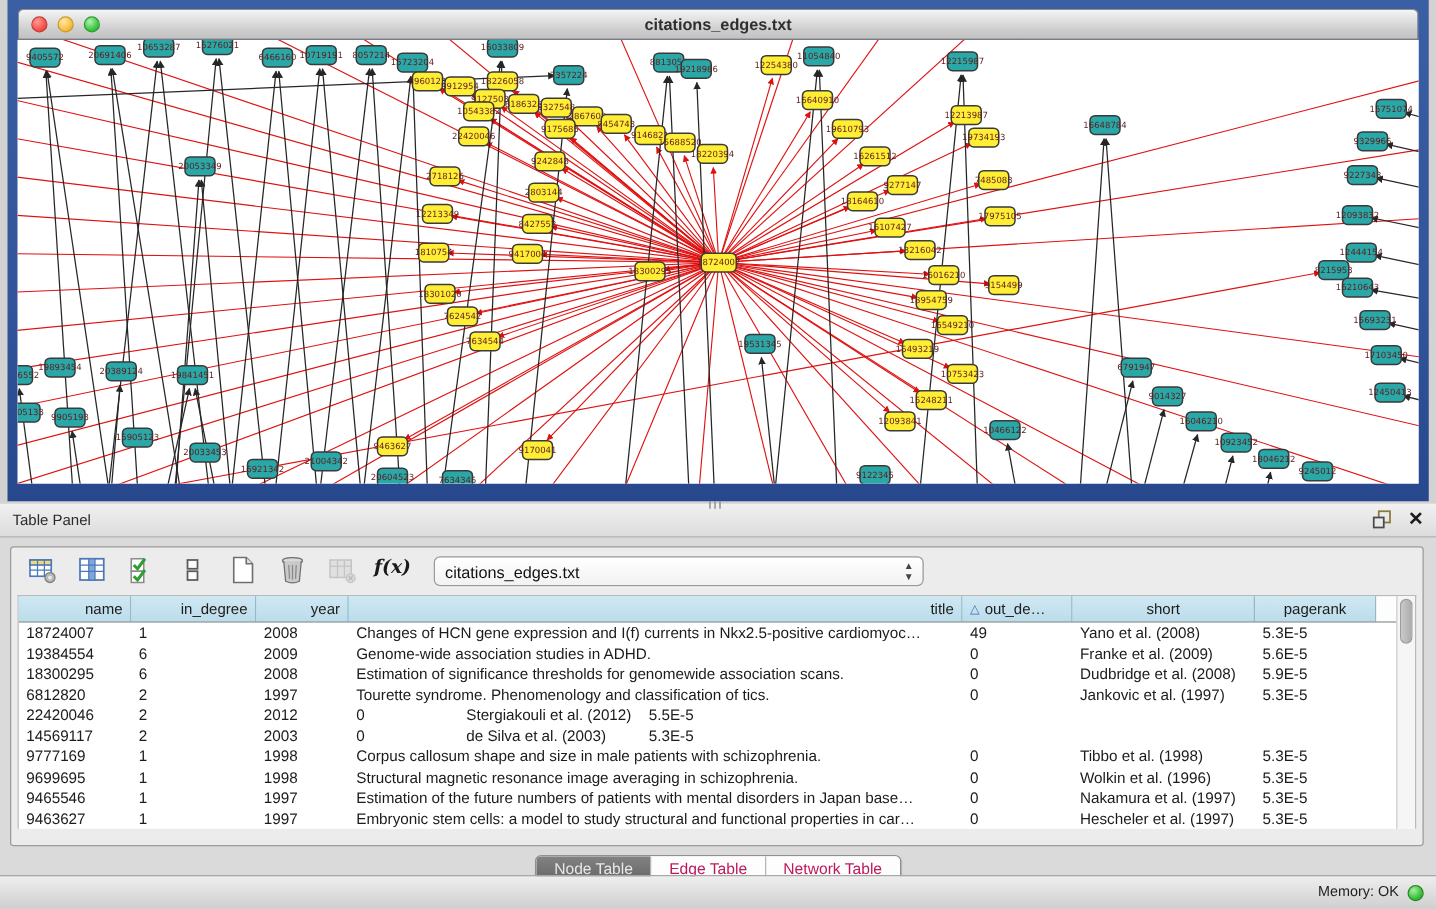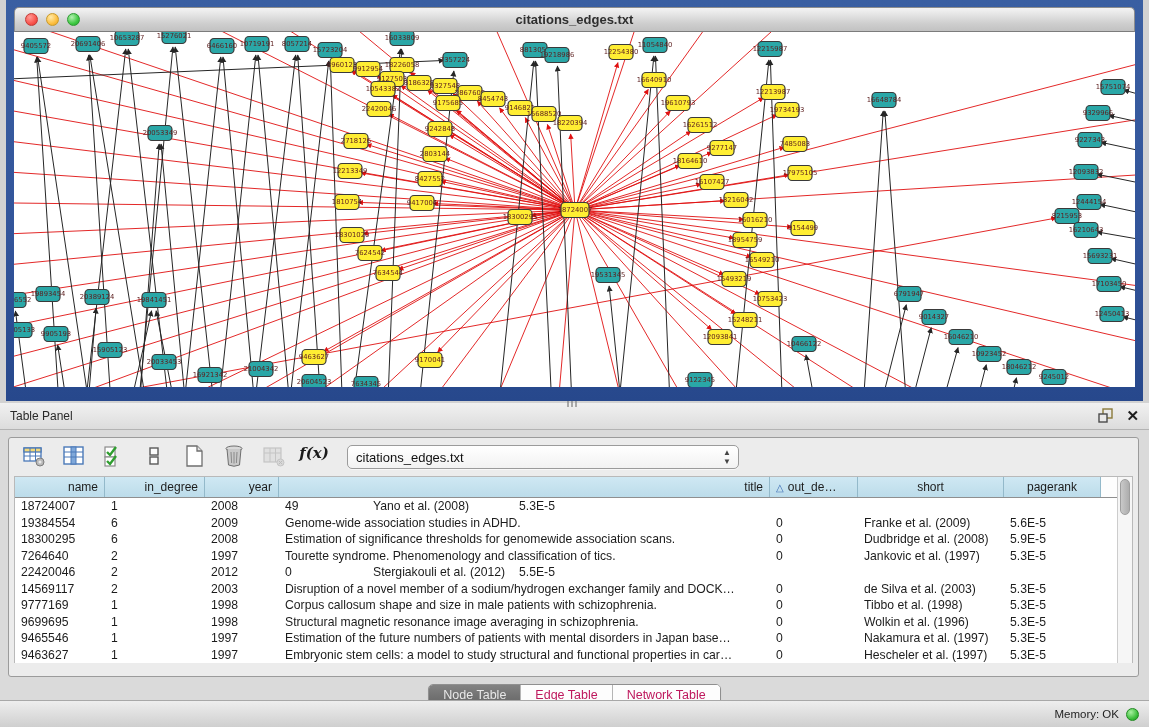--- a/index.html
+++ b/index.html
@@ -766,20 +766,21 @@
           <div class="th c" style="width: 97px;">
             <span>pagerank</span>
           </div>
           <div class="th filler"></div>
         </div>
       <div class="tbody" id="tbody">
           <div class="trow">
             <div class="td" style="width: 90px;">18724007</div>
             <div class="td" style="width: 100px;">1</div>
             <div class="td" style="width: 74px;">2008</div>
+            <div class="td" style="width: 491px;">Changes of HCN gene expression and I(f) currents in Nkx2.5-positive cardiomyoc…</div>
             <div class="td" style="width: 88px;">49</div>
             <div class="td" style="width: 146px;">Yano et al. (2008)</div>
             <div class="td" style="width: 97px;">5.3E-5</div>
           </div>
           <div class="trow">
             <div class="td" style="width: 90px;">19384554</div>
             <div class="td" style="width: 100px;">6</div>
             <div class="td" style="width: 74px;">2009</div>
             <div class="td" style="width: 491px;">Genome-wide association studies in ADHD.</div>
             <div class="td" style="width: 88px;">0</div>
@@ -789,41 +790,40 @@
           <div class="trow">
             <div class="td" style="width: 90px;">18300295</div>
             <div class="td" style="width: 100px;">6</div>
             <div class="td" style="width: 74px;">2008</div>
             <div class="td" style="width: 491px;">Estimation of significance thresholds for genomewide association scans.</div>
             <div class="td" style="width: 88px;">0</div>
             <div class="td" style="width: 146px;">Dudbridge et al. (2008)</div>
             <div class="td" style="width: 97px;">5.9E-5</div>
           </div>
           <div class="trow">
-            <div class="td" style="width: 90px;">7264640</div>
+            <div class="td" style="width: 90px;">6812820</div>
             <div class="td" style="width: 100px;">2</div>
             <div class="td" style="width: 74px;">1997</div>
             <div class="td" style="width: 491px;">Tourette syndrome. Phenomenology and classification of tics.</div>
             <div class="td" style="width: 88px;">0</div>
             <div class="td" style="width: 146px;">Jankovic et al. (1997)</div>
             <div class="td" style="width: 97px;">5.3E-5</div>
           </div>
           <div class="trow">
             <div class="td" style="width: 90px;">22420046</div>
             <div class="td" style="width: 100px;">2</div>
             <div class="td" style="width: 74px;">2012</div>
             <div class="td" style="width: 88px;">0</div>
             <div class="td" style="width: 146px;">Stergiakouli et al. (2012)</div>
             <div class="td" style="width: 97px;">5.5E-5</div>
           </div>
           <div class="trow">
             <div class="td" style="width: 90px;">14569117</div>
             <div class="td" style="width: 100px;">2</div>
             <div class="td" style="width: 74px;">2003</div>
-            <div class="td" style="width: 491px;">Disruption of a novel member of a sodium/hydrogen exchanger family and DOCK…</div>
             <div class="td" style="width: 88px;">0</div>
             <div class="td" style="width: 146px;">de Silva et al. (2003)</div>
             <div class="td" style="width: 97px;">5.3E-5</div>
           </div>
           <div class="trow">
             <div class="td" style="width: 90px;">9777169</div>
             <div class="td" style="width: 100px;">1</div>
             <div class="td" style="width: 74px;">1998</div>
             <div class="td" style="width: 491px;">Corpus callosum shape and size in male patients with schizophrenia.</div>
             <div class="td" style="width: 88px;">0</div>

